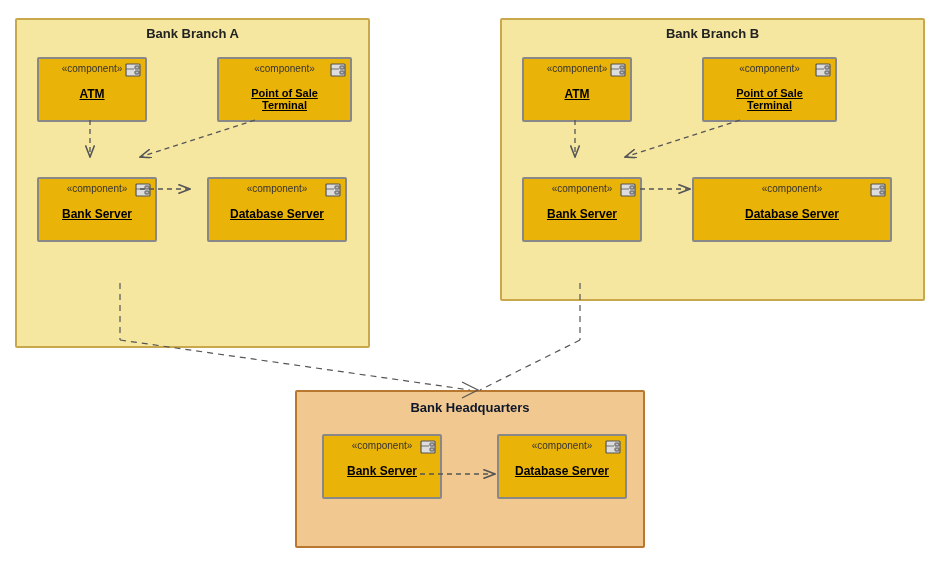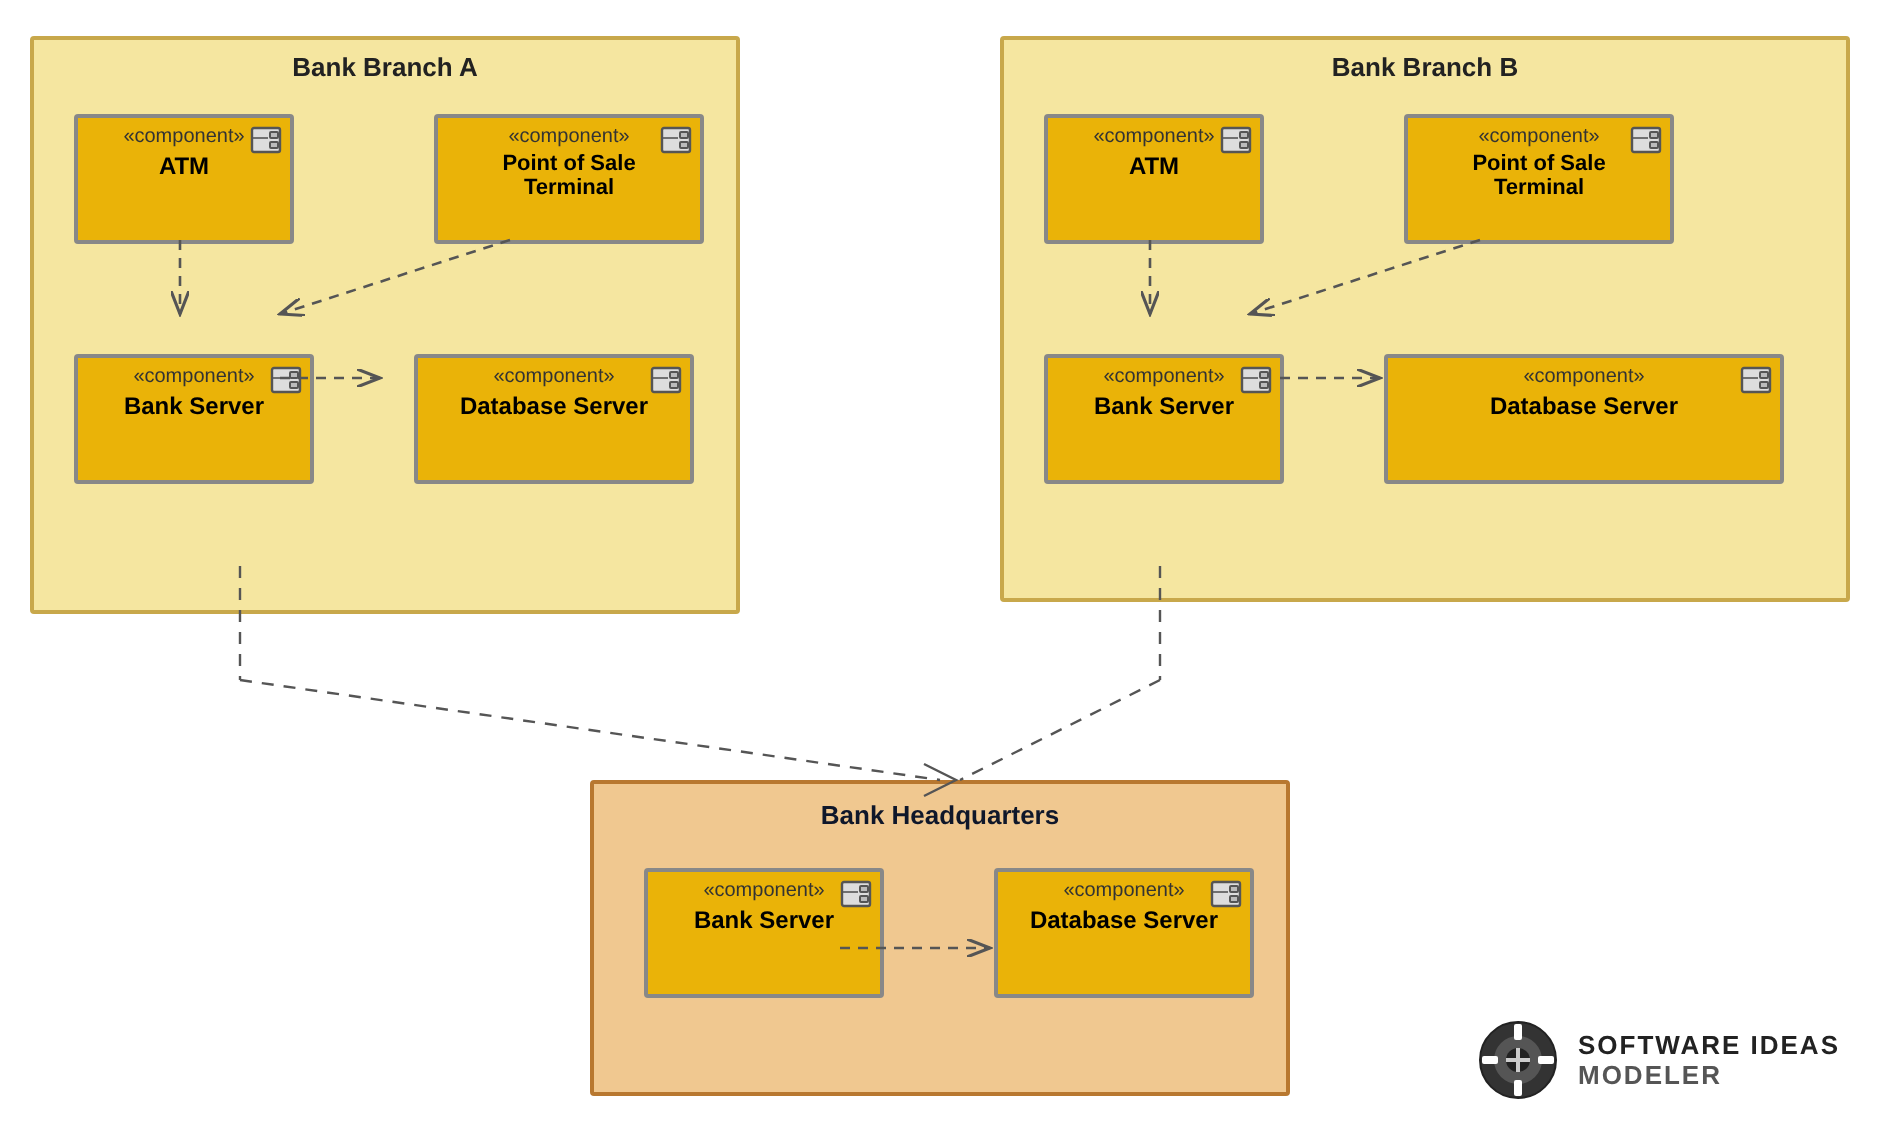--- a/index.html
+++ b/index.html
@@ -71,21 +71,22 @@
       text-align: center;
       display: block;
       margin-top: 4px;
     }
 
     .comp-name {
       font-weight: bold;
       font-size: 12px;
       text-align: center;
       display: block;
-      margin-top: 2px;
+      margin-top: 13px;
+      text-decoration: underline;
     }
 
     
     .comp-icon {
       position: absolute;
       top: 4px;
       right: 4px;
       width: 16px;
       height: 14px;
     }
@@ -136,21 +137,21 @@
       font-weight: bold;
       color: #555;
       letter-spacing: 1px;
     }
   </style>
 </head>
 <body>
 
 <div class="diagram-area">
 
-  <div class="branch-box" style="left:15px; top:18px; width:355px; height:289px;">
+  <div class="branch-box" style="left:15px; top:18px; width:355px; height:330px;">
     <span class="branch-label">Bank Branch A</span>
 
     <div class="comp-box" style="left:20px; top:37px; width:110px; height:65px;">
       <div class="comp-icon">
         <svg viewBox="0 0 16 14" fill="none" xmlns="http://www.w3.org/2000/svg">
           <rect x="1" y="1" width="14" height="12" rx="1" stroke="#555" stroke-width="1.2" fill="#ddd"></rect>
           <rect x="10" y="3" width="4" height="3" rx="0.5" stroke="#555" stroke-width="1" fill="#bbb"></rect>
           <rect x="10" y="8" width="4" height="3" rx="0.5" stroke="#555" stroke-width="1" fill="#bbb"></rect>
           <line x1="1" y1="6" x2="9" y2="6" stroke="#555" stroke-width="0.8"></line>
         </svg>
@@ -312,33 +313,14 @@
     <line x1="120" y1="340" x2="470" y2="390" stroke="#555" stroke-width="1.2" stroke-dasharray="6,5"></line>
 
     <line x1="580" y1="283" x2="580" y2="340" stroke="#555" stroke-width="1.2" stroke-dasharray="6,5"></line>
     <line x1="580" y1="340" x2="480" y2="390" stroke="#555" stroke-width="1.2" stroke-dasharray="6,5"></line>
 
     <polyline points="462,382 478,390 462,398" fill="none" stroke="#555" stroke-width="1.2"></polyline>
 
     <line x1="420" y1="474" x2="495" y2="474" stroke="#555" stroke-width="1.3" stroke-dasharray="5,4" marker-end="url(#arrowOpen)"></line>
   </svg>
 
-  <div class="logo-area">
-    <div class="logo-icon">
-      <svg viewBox="0 0 40 40" xmlns="http://www.w3.org/2000/svg">
-        <circle cx="20" cy="20" r="19" fill="#333" stroke="#222" stroke-width="1"></circle>
-        <circle cx="20" cy="20" r="12" fill="#555"></circle>
-        <circle cx="20" cy="20" r="6" fill="#222"></circle>
-        <rect x="18" y="2" width="4" height="8" fill="#fff" rx="1"></rect>
-        <rect x="18" y="30" width="4" height="8" fill="#fff" rx="1"></rect>
-        <rect x="2" y="18" width="8" height="4" fill="#fff" rx="1"></rect>
-        <rect x="30" y="18" width="8" height="4" fill="#fff" rx="1"></rect>
-        <rect x="14" y="19" width="12" height="2" fill="#ccc"></rect>
-        <rect x="19" y="14" width="2" height="12" fill="#ccc"></rect>
-      </svg>
-    </div>
-    <div class="logo-text">
-      <span class="logo-line1">SOFTWARE IDEAS</span>
-      <span class="logo-line2">MODELER</span>
-    </div>
-  </div>
 
 </div>
 
 </body></html>

